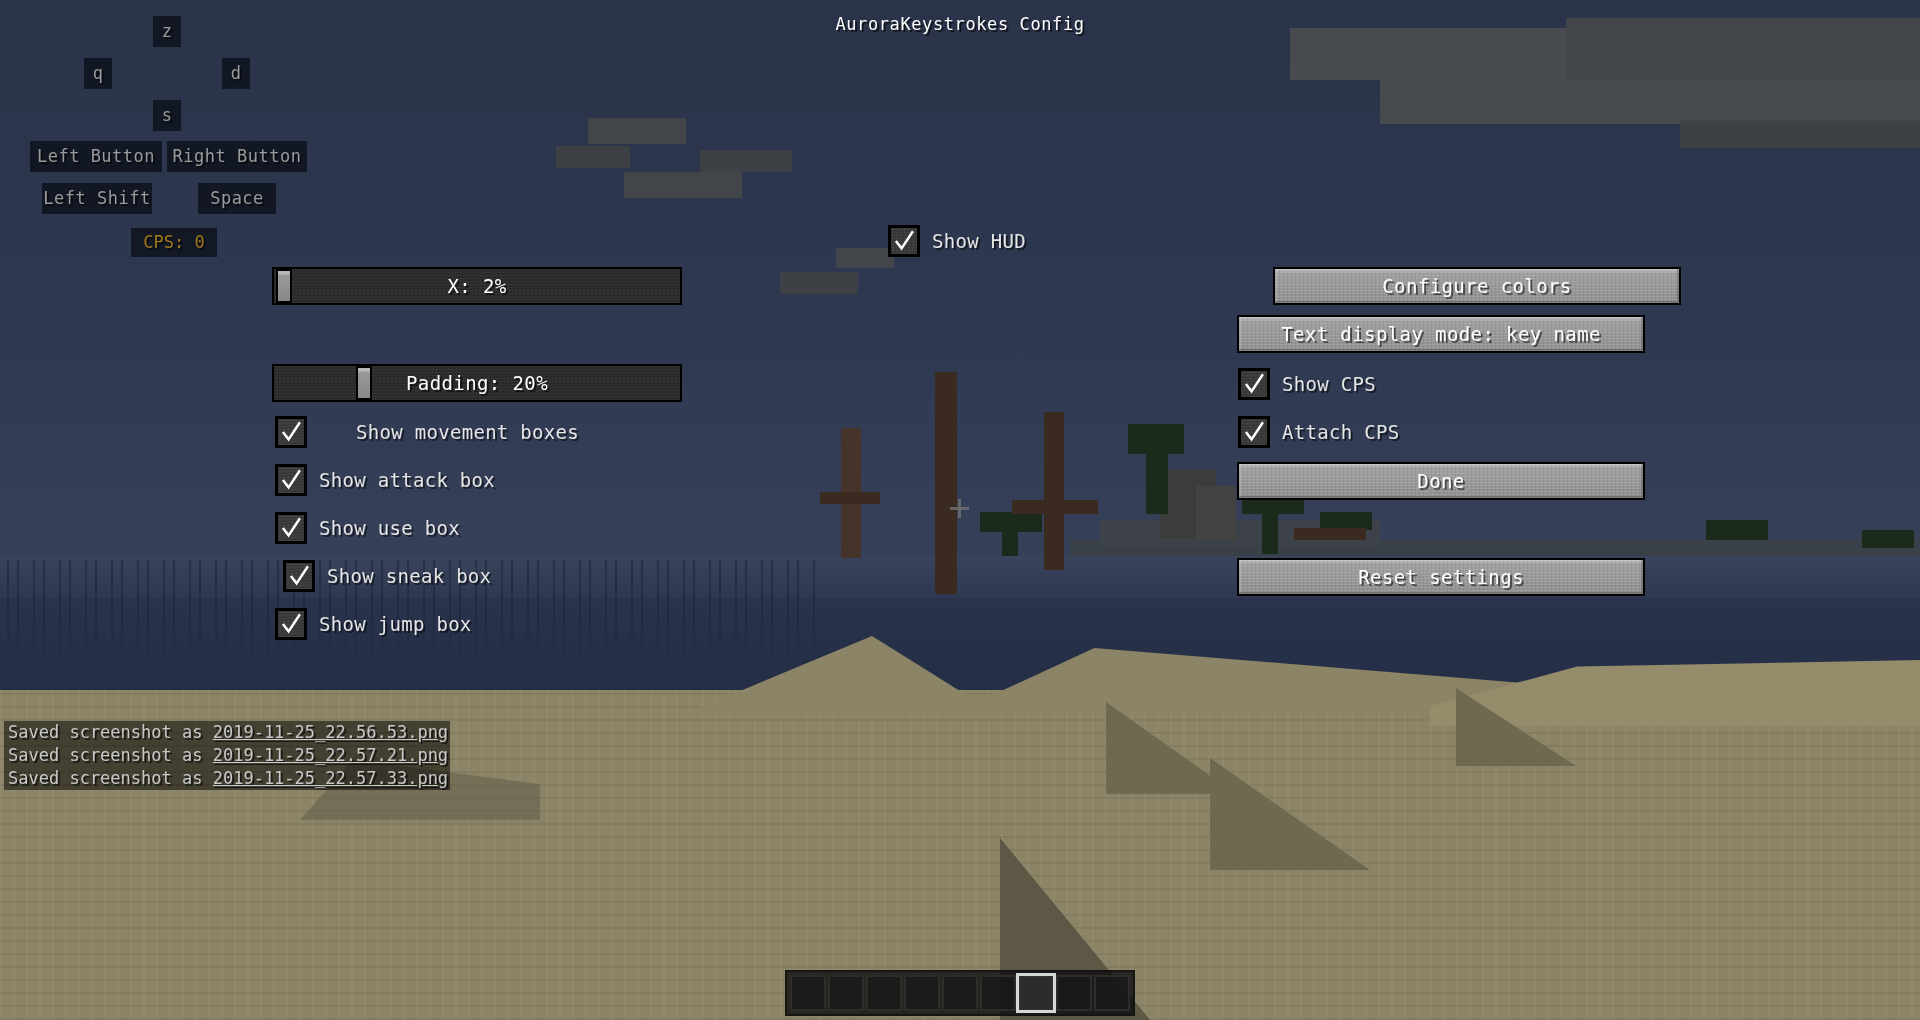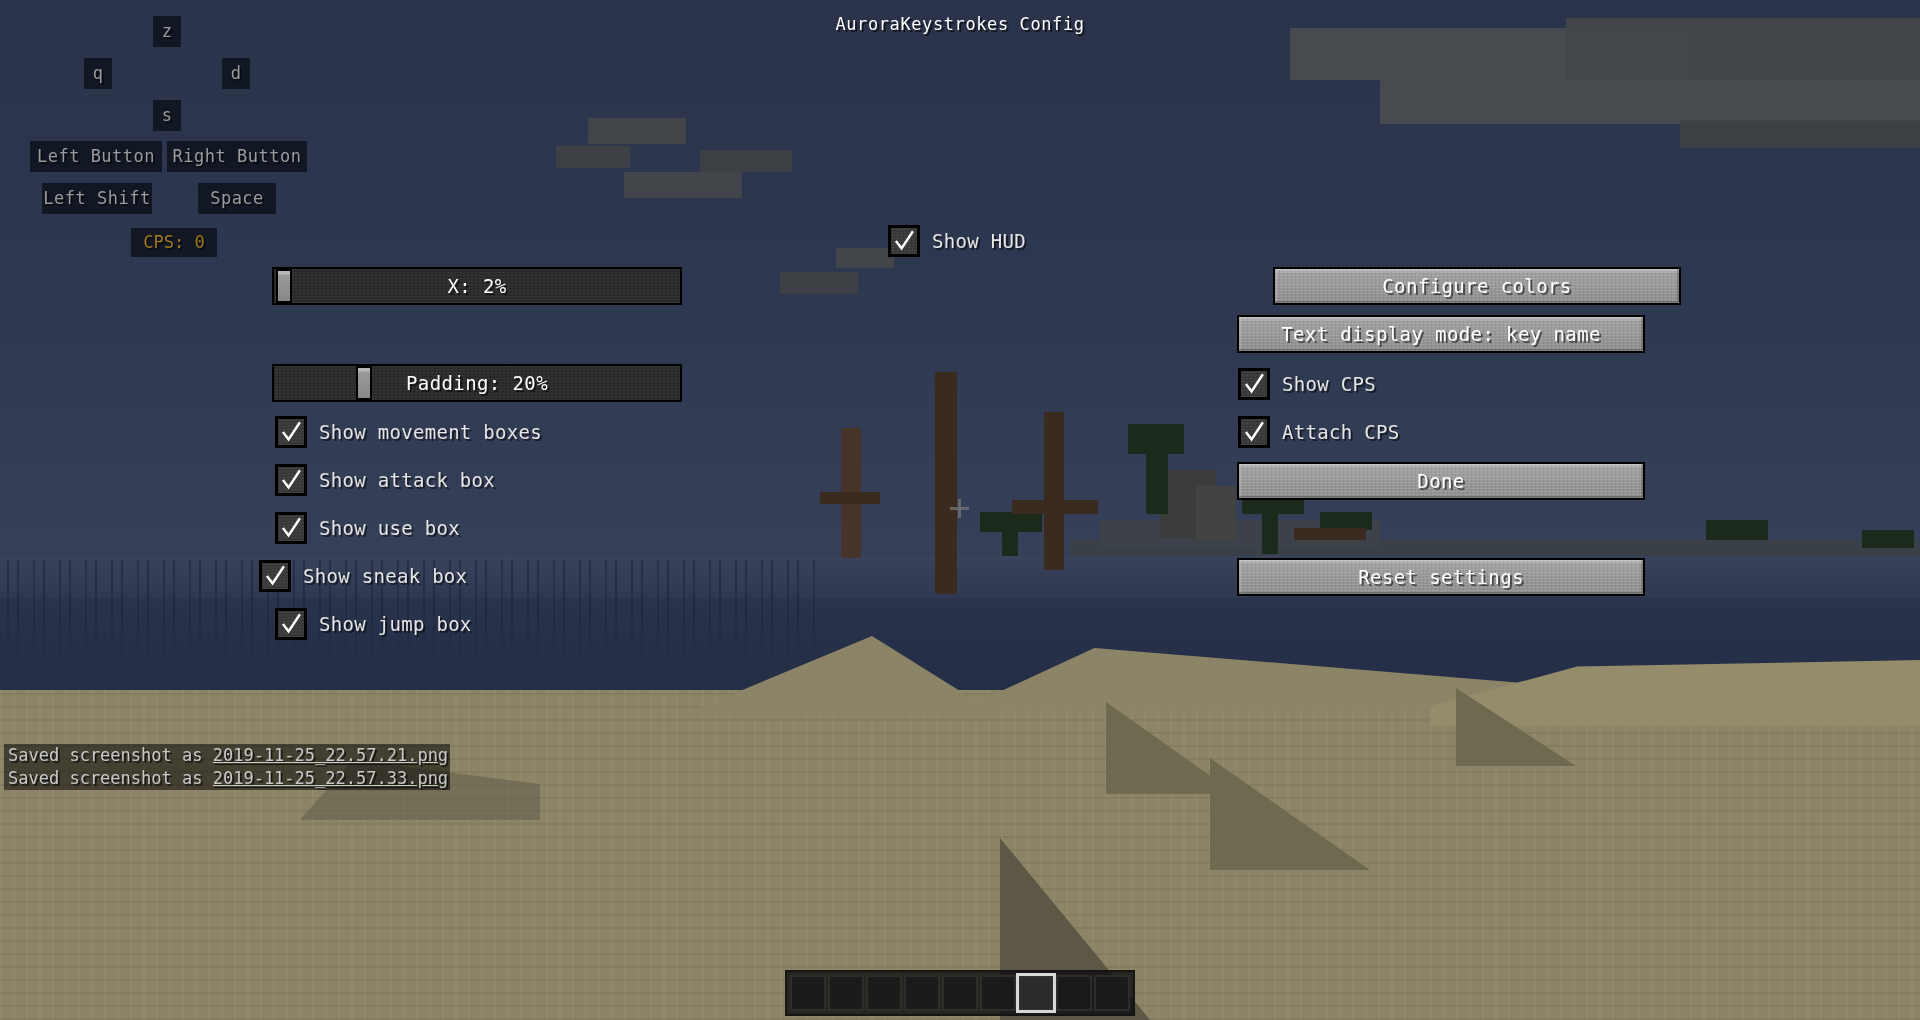--- a/index.html
+++ b/index.html
@@ -365,21 +365,21 @@
     <span class="slabel">X: 2%</span>
   </div>
 
 
   <div class="mc-slider" style="left:272px;top:364px;width:410px;height:38px;">
     <span class="track-noise"></span>
     <span class="handle" style="left:82px;"></span>
     <span class="slabel">Padding: 20%</span>
   </div>
 
-  <div class="mc-check-row" style="left:275px;top:416px;">
+  <div class="mc-check-row" style="left:275px;top:416px;gap:37px;">
     <span class="mc-checkbox">
       <span class="cb-noise"></span>
       <svg class="tick" viewBox="0 0 32 32">
         <path d="M6 16 L13 25 L27 4" fill="none" stroke="#ffffff" stroke-width="3"></path>
       </svg>
     </span>
     <span class="cb-label">Show movement boxes</span>
   </div>
 
   <div class="mc-check-row" style="left:275px;top:464px;">
@@ -395,21 +395,21 @@
   <div class="mc-check-row" style="left:275px;top:512px;">
     <span class="mc-checkbox">
       <span class="cb-noise"></span>
       <svg class="tick" viewBox="0 0 32 32">
         <path d="M6 16 L13 25 L27 4" fill="none" stroke="#ffffff" stroke-width="3"></path>
       </svg>
     </span>
     <span class="cb-label">Show use box</span>
   </div>
 
-  <div class="mc-check-row" style="left:259px;top:560px;">
+  <div class="mc-check-row" style="left:283px;top:560px;">
     <span class="mc-checkbox">
       <span class="cb-noise"></span>
       <svg class="tick" viewBox="0 0 32 32">
         <path d="M6 16 L13 25 L27 4" fill="none" stroke="#ffffff" stroke-width="3"></path>
       </svg>
     </span>
     <span class="cb-label">Show sneak box</span>
   </div>
 
   <div class="mc-check-row" style="left:275px;top:608px;">
@@ -457,20 +457,23 @@
     <span>Reset settings</span>
   </div>
 
   <div class="mc-button" style="left:1237px;top:462px;width:408px;height:38px;">
     <span class="noise"></span>
     <span>Done</span>
   </div>
 
   <div class="chat">
     <div class="chat-line">
+      <span>Saved screenshot as </span><span class="fname">2019-11-25_22.56.53.png</span>
+    </div>
+    <div class="chat-line">
       <span>Saved screenshot as </span><span class="fname">2019-11-25_22.57.21.png</span>
     </div>
     <div class="chat-line">
       <span>Saved screenshot as </span><span class="fname">2019-11-25_22.57.33.png</span>
     </div>
   </div>
 
   <div class="hotbar">
     <div class="slot"></div>
     <div class="slot"></div>

